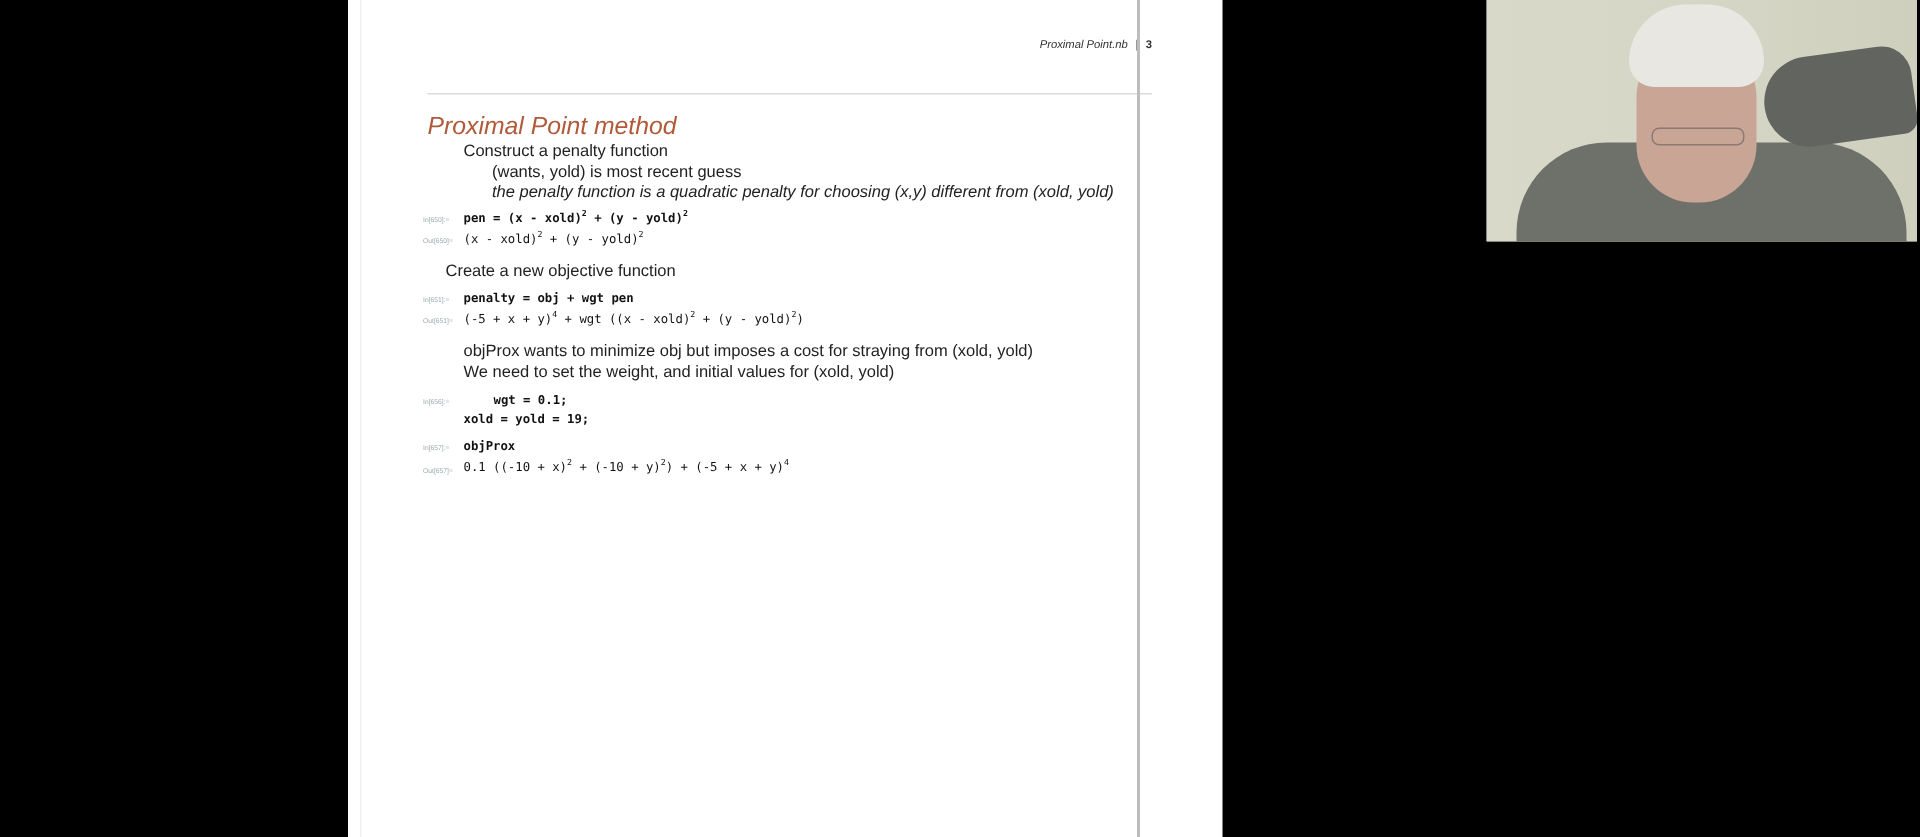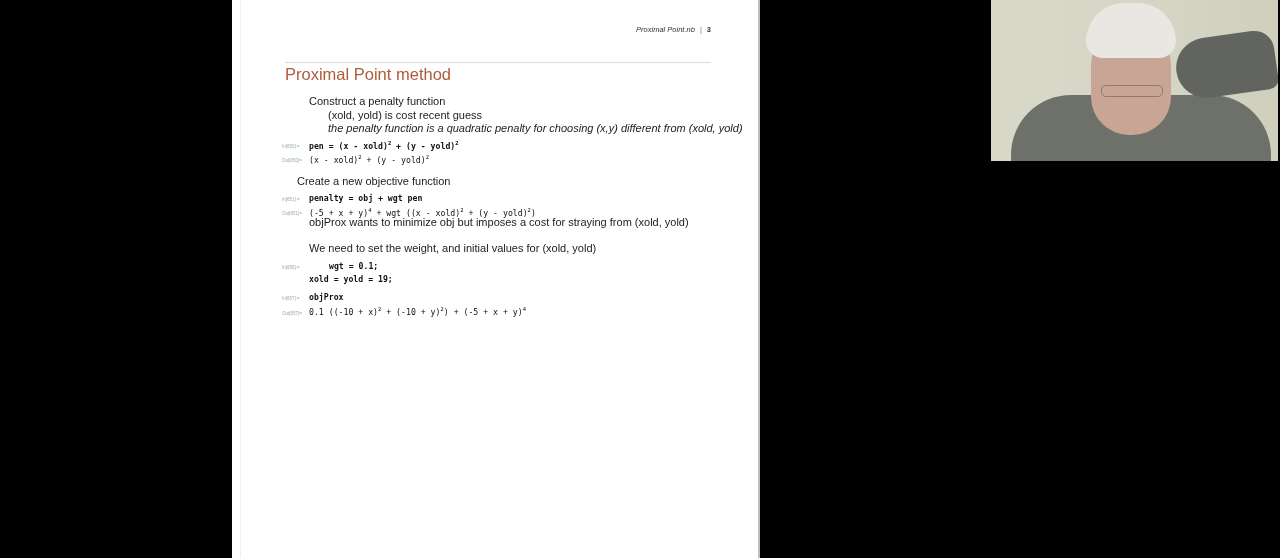--- a/index.html
+++ b/index.html
@@ -1,24 +1,24 @@
 <!DOCTYPE html>
 <html><head>
 <meta charset="utf-8">
 <style>
   html, body { margin:0; padding:0; }
   body { width:1280px; height:558px; background:#000; position:relative; overflow:hidden; font-family:"Liberation Sans", sans-serif; }
-  .page { position:absolute; left:232px; top:0; width:526px; height:558px; background:#fff; }
+  .page { position:absolute; left:232px; top:0; width:583px; height:558px; background:#fff; }
   .page-edge { position:absolute; left:758px; top:0; width:2px; height:558px; background:#bdbdbd; }
   .page-inner-line { position:absolute; left:240px; top:0; width:1px; height:558px; background:#f1f1f1; }
   .running-head { position:absolute; right:47px; top:25px; font-size:7.5px; color:#333; font-style:italic; display:flex; align-items:center; gap:5px; }
   .running-head .sep { font-style:normal; color:#777; }
   .running-head .pnum { font-style:normal; font-weight:bold; }
   .head-rule { position:absolute; left:53px; right:47px; top:62px; height:1px; background:#dcdcdc; }
-  .section-title { position:absolute; left:53px; top:65px; font-size:16.5px; color:#b05a3a; font-family:"Liberation Sans", sans-serif; }
+  .section-title { position:absolute; left:53px; top:75px; font-size:16.5px; color:#b05a3a; font-family:"Liberation Sans", sans-serif;font-style:italic; }
   .text { position:absolute; font-size:11px; color:#222; white-space:nowrap; }
   .lbl { position:absolute; left:50px; font-size:4.5px; color:#9aa; white-space:nowrap; }
   .code { position:absolute; font-family:"DejaVu Sans Mono", monospace; font-size:8.2px; color:#111; white-space:nowrap; }
   .code.in { font-weight:bold; }
   sup { font-size:5.5px; vertical-align:4px; }
   .webcam { position:absolute; left:991px; top:0; width:287px; height:161px; overflow:hidden; background:#d8d8c8; }
   .webcam .wall { position:absolute; inset:0; background:linear-gradient(90deg,#d9d9c9 0%,#d4d5c4 60%,#cfcfbd 100%); }
   .webcam .torso { position:absolute; left:20px; top:95px; width:260px; height:80px; background:#6e716a; border-radius:60px 60px 0 0; }
   .webcam .arm { position:absolute; left:185px; top:35px; width:100px; height:60px; background:#62655f; border-radius:30px 20px 10px 30px; transform:rotate(-8deg); }
   .webcam .head { position:absolute; left:100px; top:25px; width:80px; height:110px; background:#c9a595; border-radius:40px 40px 38px 38px; }
@@ -31,36 +31,36 @@
 <div class="page">
   <div class="running-head">
     <span>Proximal Point.nb</span>
     <span class="sep">|</span>
     <span class="pnum">3</span>
   </div>
   <div class="head-rule"></div>
   <div class="section-title">Proximal Point method</div>
 
   <div class="text" style="left:77px;top:95px;">Construct a penalty function</div>
-  <div class="text" style="left:96px;top:109px;">(xold, yold) is cost recent guess</div>
+  <div class="text" style="left:96px;top:109px;">(wants, yold) is most recent guess</div>
   <div class="text" style="left:96px;top:122px;font-style:italic;">the penalty function is a quadratic penalty for choosing (x,y) different from (xold, yold)</div>
 
   <div class="lbl" style="top:144px;">In[650]:=</div>
   <div class="code in" style="left:77px;top:140px;">pen = (x - xold)<sup>2</sup> + (y - yold)<sup>2</sup></div>
   <div class="lbl" style="top:158px;">Out[650]=</div>
   <div class="code" style="left:77px;top:154px;">(x - xold)<sup>2</sup> + (y - yold)<sup>2</sup></div>
 
   <div class="text" style="left:65px;top:175px;">Create a new objective function</div>
 
   <div class="lbl" style="top:197px;">In[651]:=</div>
   <div class="code in" style="left:77px;top:193px;">penalty = obj + wgt pen</div>
   <div class="lbl" style="top:211px;">Out[651]=</div>
   <div class="code" style="left:77px;top:207px;">(-5 + x + y)<sup>4</sup> + wgt ((x - xold)<sup>2</sup> + (y - yold)<sup>2</sup>)</div>
 
-  <div class="text" style="left:77px;top:216px;">objProx wants to minimize obj but imposes a cost for straying from (xold, yold)</div>
+  <div class="text" style="left:77px;top:228px;">objProx wants to minimize obj but imposes a cost for straying from (xold, yold)</div>
   <div class="text" style="left:77px;top:242px;">We need to set the weight, and initial values for (xold, yold)</div>
 
   <div class="lbl" style="top:265px;">In[656]:=</div>
   <div class="code in" style="left:77px;top:261px;margin-left:20px;">wgt = 0.1;</div>
   <div class="code in" style="left:77px;top:274px;">xold = yold = 19;</div>
 
   <div class="lbl" style="top:296px;">In[657]:=</div>
   <div class="code in" style="left:77px;top:292px;">objProx</div>
   <div class="lbl" style="top:311px;">Out[657]=</div>
   <div class="code" style="left:77px;top:306px;">0.1 ((-10 + x)<sup>2</sup> + (-10 + y)<sup>2</sup>) + (-5 + x + y)<sup>4</sup></div>

